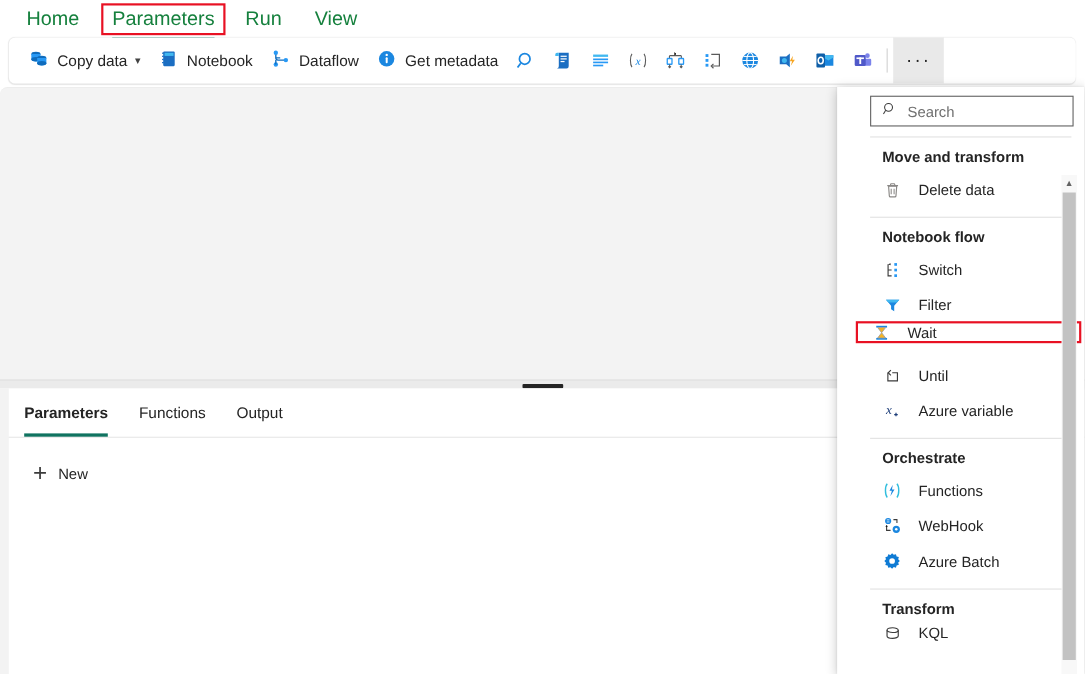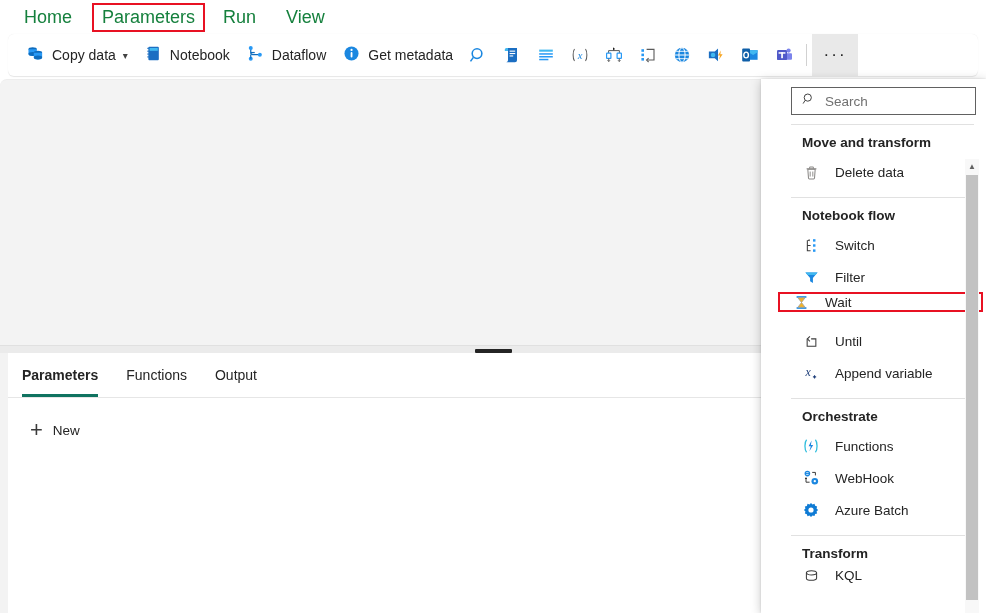--- a/index.html
+++ b/index.html
@@ -555,21 +555,21 @@
         <span>Until</span>
       </div>
 
       <div class="menu-item">
         <span class="mi-ico">
           <svg width="19" height="18" viewBox="0 0 20 18">
             <text x="6.4" y="12.6" font-family="'Liberation Serif', serif" font-style="italic" font-size="12.5" fill="#1f3f7a" text-anchor="middle">x</text>
             <path d="M13.2 11.4v3.4M11.5 13.1h3.4" stroke="#1f3f7a" stroke-width="1.15"></path>
           </svg>
         </span>
-        <span>Append variable</span>
+        <span>Azure variable</span>
       </div>
 
 
       <div class="divider"></div>
 
       <div class="group-title">Orchestrate</div>
 
       <div class="menu-item">
         <span class="mi-ico">
           <svg width="18" height="18" viewBox="0 0 18 18">

